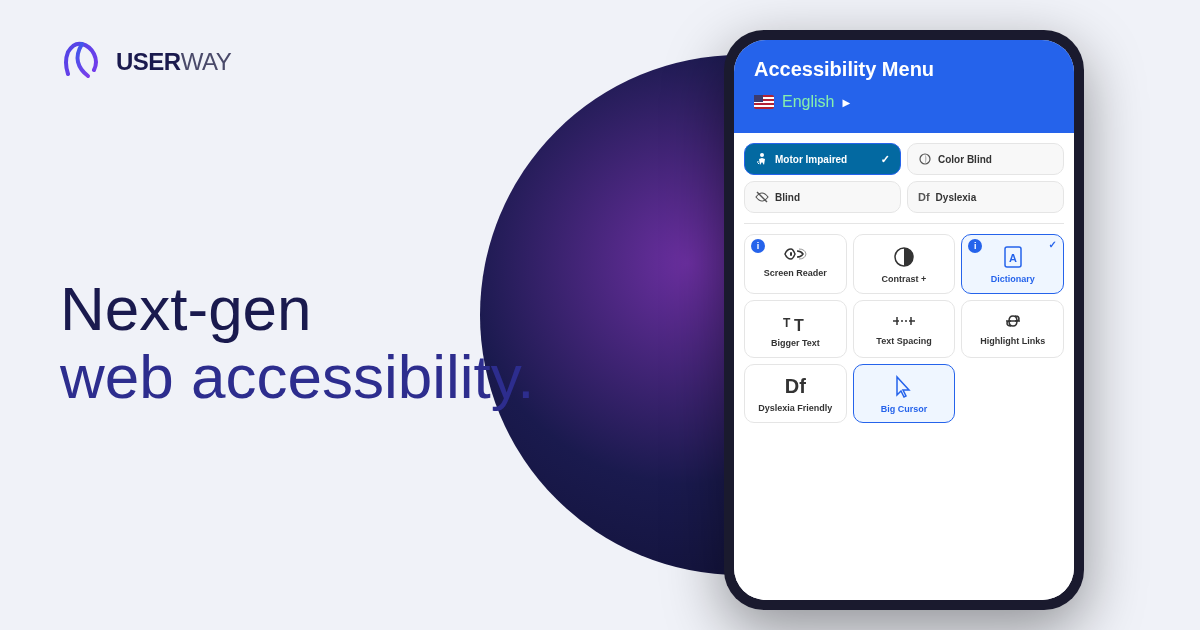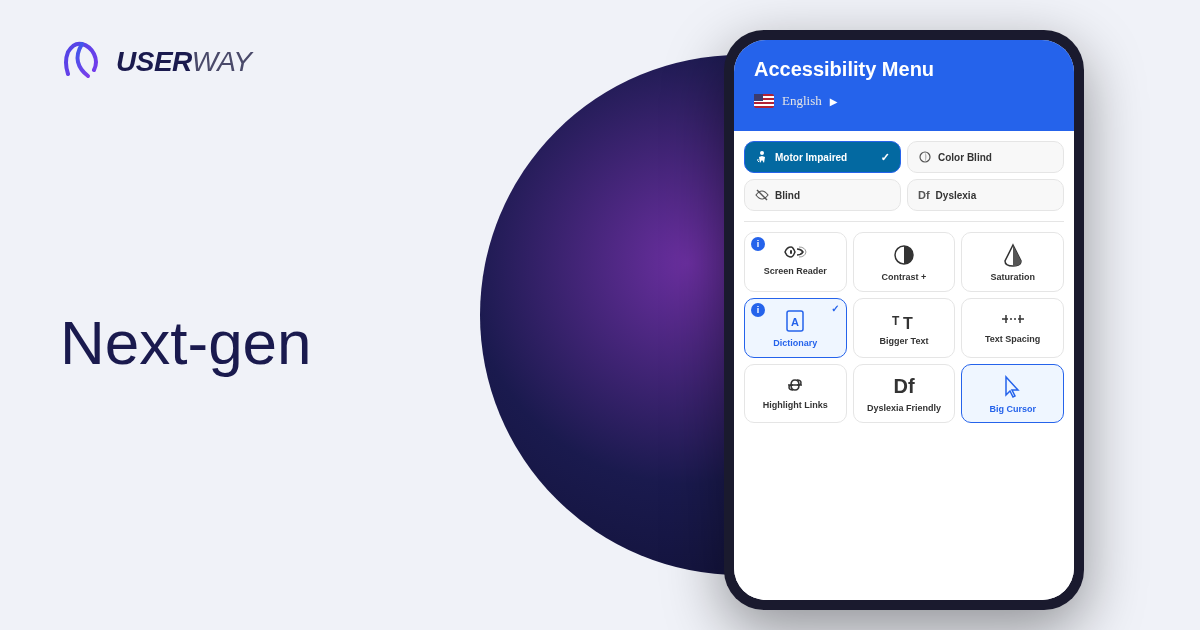--- a/index.html
+++ b/index.html
@@ -47,24 +47,23 @@
       gap: 12px;
       z-index: 2;
     }
 
     .logo-icon {
       width: 44px;
       height: 44px;
     }
 
     .logo-text {
-      font-size: 28px;
+      font-size: 24px;
       font-weight: 800;
       letter-spacing: -0.5px;
-      font-style: italic;
     }
 
     .logo-user {
       color: #1a1a4e;
     }
 
     .logo-way {
       color: #4a4a6a;
       font-weight: 400;
     }
@@ -288,39 +287,40 @@
     </defs>
   </svg>
   <div class="logo-text">
     <span class="logo-user">USER</span><span class="logo-way">WAY</span>
   </div>
 </div>
 
 <div class="left-content">
   <div class="headline">
     <div>Next-gen</div>
+    <div class="accent">web accessibility.</div>
   </div>
 </div>
 
 <div class="phone-container">
   <div class="phone-frame">
     <div class="phone-screen">
 
       <div class="a11y-header">
         <div class="a11y-title">Accessibility Menu</div>
 
         <div class="language-row">
           <svg width="20" height="14" viewBox="0 0 20 14">
             <rect width="20" height="14" rx="2" fill="#B22234"></rect>
             <rect y="2" width="20" height="2" fill="white"></rect>
             <rect y="6" width="20" height="2" fill="white"></rect>
             <rect y="10" width="20" height="2" fill="white"></rect>
             <rect width="9" height="7" rx="0" fill="#3C3B6E"></rect>
           </svg>
-          <span style="font-size:13px;color:#e5e5e5;font-family:Liberation Serif, serif;">English</span>
+          <span style="font-size:16px;color:#86efac;">English</span>
           <span style="font-size:10px;color:white;">▶</span>
         </div>
       </div>
 
       <div class="menu-body">
 
 
         <div class="profiles-grid">
 
           <div class="profile-card active">
@@ -371,27 +371,20 @@
           </div>
 
           <div class="tool-card">
             <svg width="24" height="24" viewBox="0 0 24 24">
               <circle cx="12" cy="12" r="9" stroke="#333" stroke-width="1.5" fill="none"></circle>
               <path d="M12 3 A9 9 0 0 1 12 21 Z" fill="#333"></path>
             </svg>
             <span class="tool-label">Contrast +</span>
           </div>
 
-          <div class="tool-card">
-            <svg width="20" height="24" viewBox="0 0 20 24">
-              <path d="M10 2 L18 18 Q18 23 10 23 Q2 23 2 18 Z" stroke="#333" stroke-width="1.5" fill="none"></path>
-              <path d="M10 2 L18 18 Q18 23 10 23 Z" fill="#555"></path>
-            </svg>
-            <span class="tool-label">Saturation</span>
-          </div>
 
           <div class="tool-card active-blue">
             <div class="info-dot">i</div>
             <div class="check-top">✓</div>
             <svg width="22" height="24" viewBox="0 0 22 24">
               <rect x="3" y="2" width="16" height="20" rx="2" stroke="#2563eb" stroke-width="1.5" fill="none"></rect>
               <text x="11" y="17" text-anchor="middle" fill="#2563eb" font-size="11" font-weight="700">A</text>
             </svg>
             <span class="tool-label blue">Dictionary</span>
           </div>

